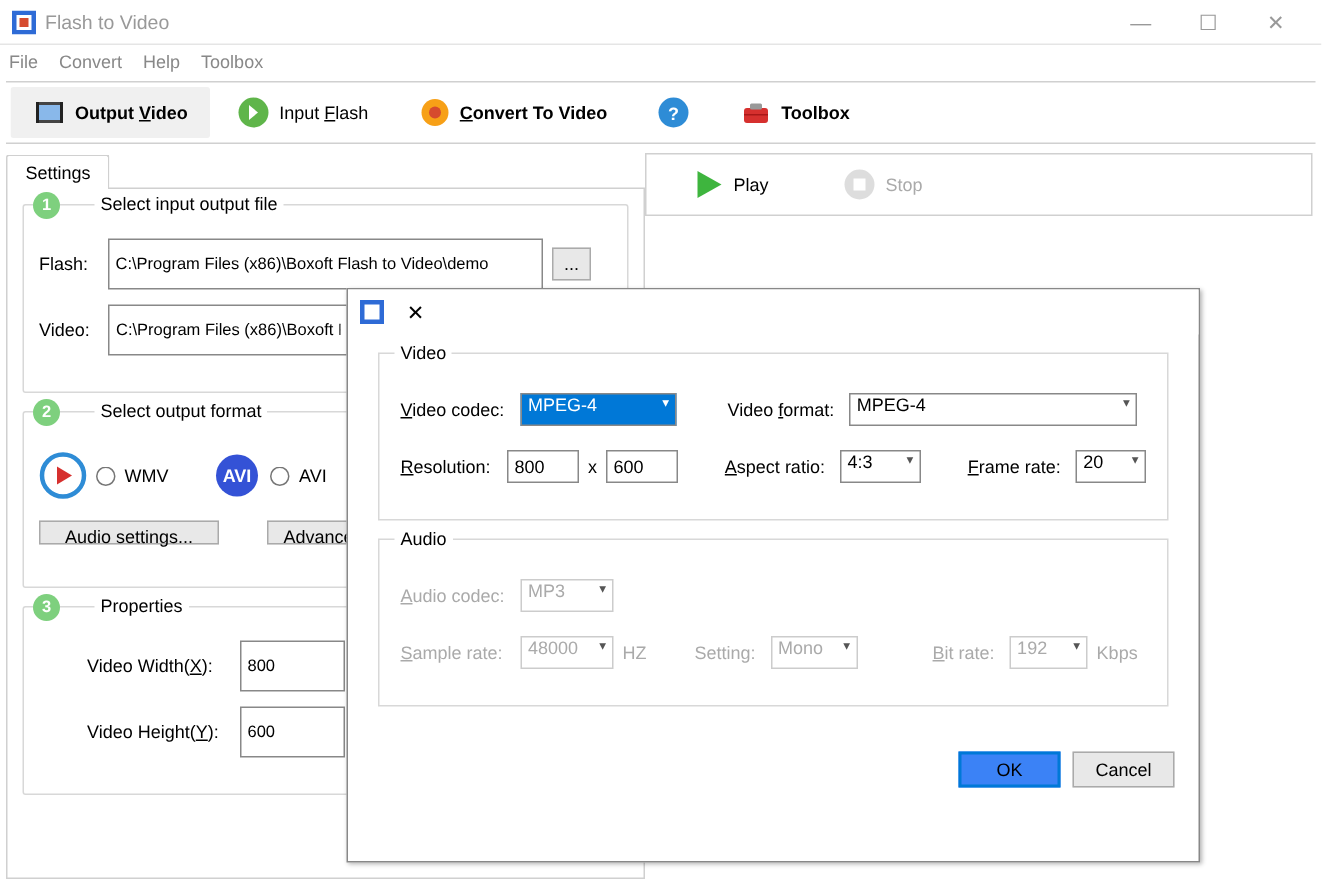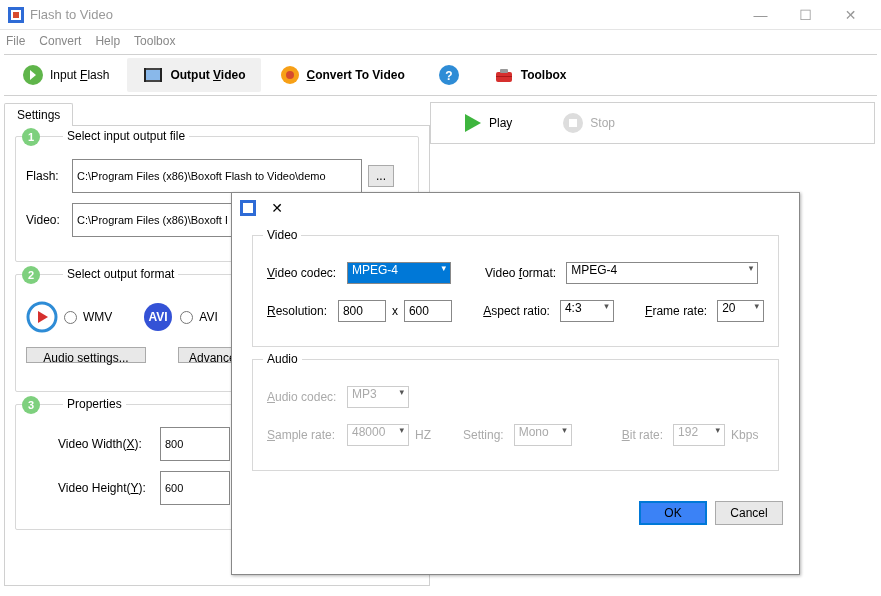--- a/index.html
+++ b/index.html
@@ -94,35 +94,35 @@
 </div>
 
 <div class="menubar">
   <span>File</span>
   <span>Convert</span>
   <span>Help</span>
   <span>Toolbox</span>
 </div>
 
 <div class="toolbar">
-  <div class="tbtn">
-    <svg class="tico" viewBox="0 0 22 22">
-        <circle cx="11" cy="11" r="10" fill="#5fb54a"></circle>
-        <path d="M8 6 l6 5 -6 5 z" fill="#fff"></path>
-      </svg>
-    <span>Input <span class="u">F</span>lash</span>
-  </div>
   <div class="tbtn active">
     <svg class="tico" viewBox="0 0 22 22">
         <rect x="2" y="4" width="18" height="14" fill="#444"></rect>
         <rect x="4" y="6" width="14" height="10" fill="#89b8ea"></rect>
         <rect x="2" y="4" width="2" height="14" fill="#222"></rect>
         <rect x="18" y="4" width="2" height="14" fill="#222"></rect>
       </svg>
     <b>Output <span class="u">V</span>ideo</b>
+  </div>
+  <div class="tbtn">
+    <svg class="tico" viewBox="0 0 22 22">
+        <circle cx="11" cy="11" r="10" fill="#5fb54a"></circle>
+        <path d="M8 6 l6 5 -6 5 z" fill="#fff"></path>
+      </svg>
+    <span>Input <span class="u">F</span>lash</span>
   </div>
   <div class="tbtn">
     <svg class="tico" viewBox="0 0 22 22">
         <circle cx="11" cy="11" r="9" fill="#f7a017"></circle>
         <circle cx="11" cy="11" r="4" fill="#d64b2e"></circle>
       </svg>
     <b><span class="u">C</span>onvert To Video</b>
   </div>
   <div class="tbtn">
     <svg class="tico" viewBox="0 0 22 22">

